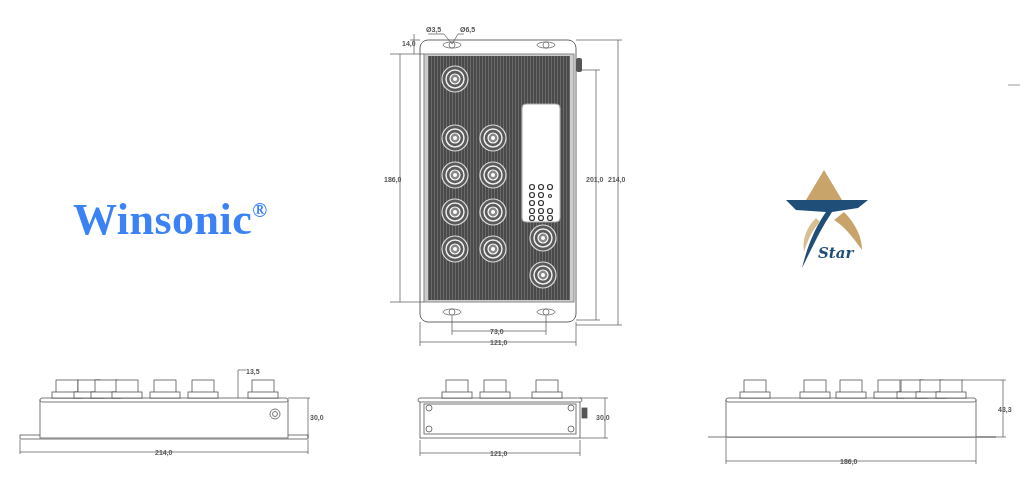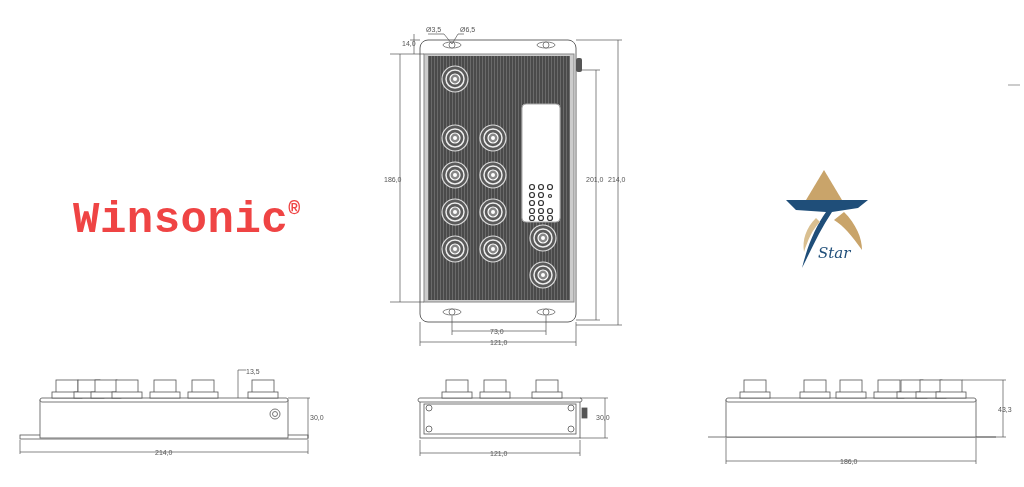--- a/index.html
+++ b/index.html
@@ -1,21 +1,21 @@
 <!DOCTYPE html>
 <html><head>
 <meta charset="utf-8">
 <style>
   html, body { margin: 0; padding: 0; background: #ffffff; }
   body { width: 1024px; height: 487px; position: relative; overflow: hidden;
          font-family: "DejaVu Sans", sans-serif; }
-  .abs { position: absolute; }
+  .abs { position: absolute; font-weight: bold; }
   .dimtxt { font-family: "Liberation Sans", sans-serif; font-size: 7px; fill: #555; }
-  .brand { position: absolute; left: 73px; top: 198px; font-family: Liberation Mono, monospace;
-           font-weight: bold; font-size: 44px; letter-spacing: 0.5px; color: #ef4444; line-height: 1; }
+  .brand { position: absolute; left: 73px; top: 198px; font-family: Liberation Serif, serif;
+           font-weight: bold; font-size: 44px; letter-spacing: 0.5px; color: #3b82f6; line-height: 1; }
   .brand sup { font-size: 20px; vertical-align: top; position: relative; top: 2px; }
 </style>
 </head>
 <body>
 
 <div class="brand">
   <span>Winsonic</span><sup>®</sup>
 </div>
 
 <div class="abs" style="left:782px; top:168px; width:90px; height:105px;">

